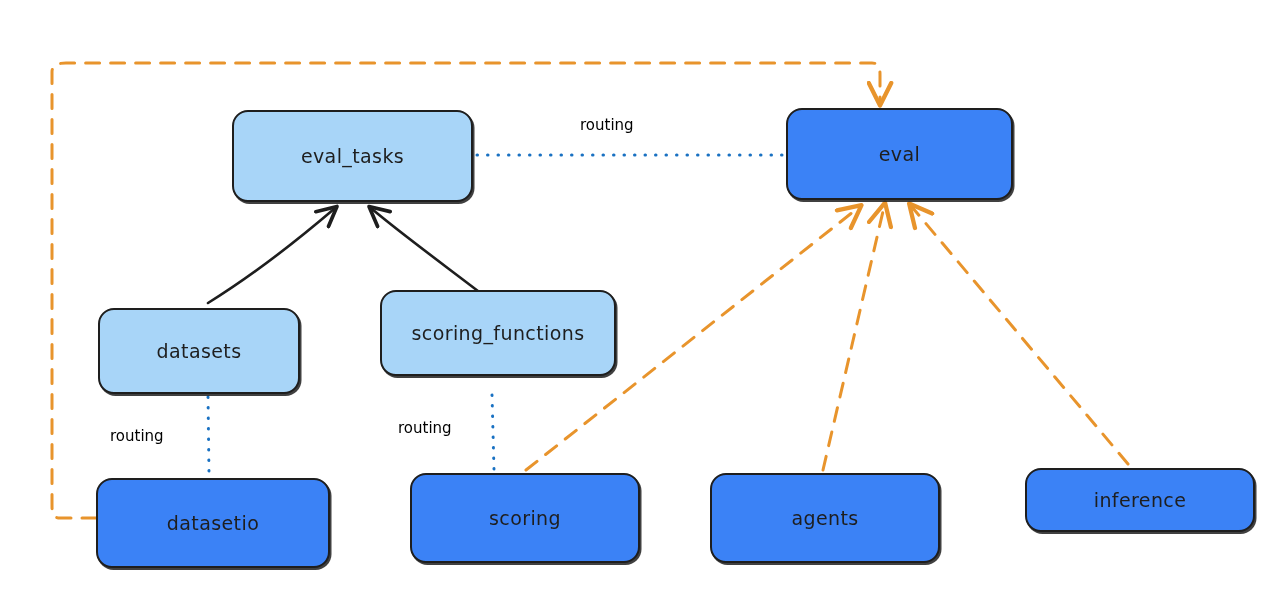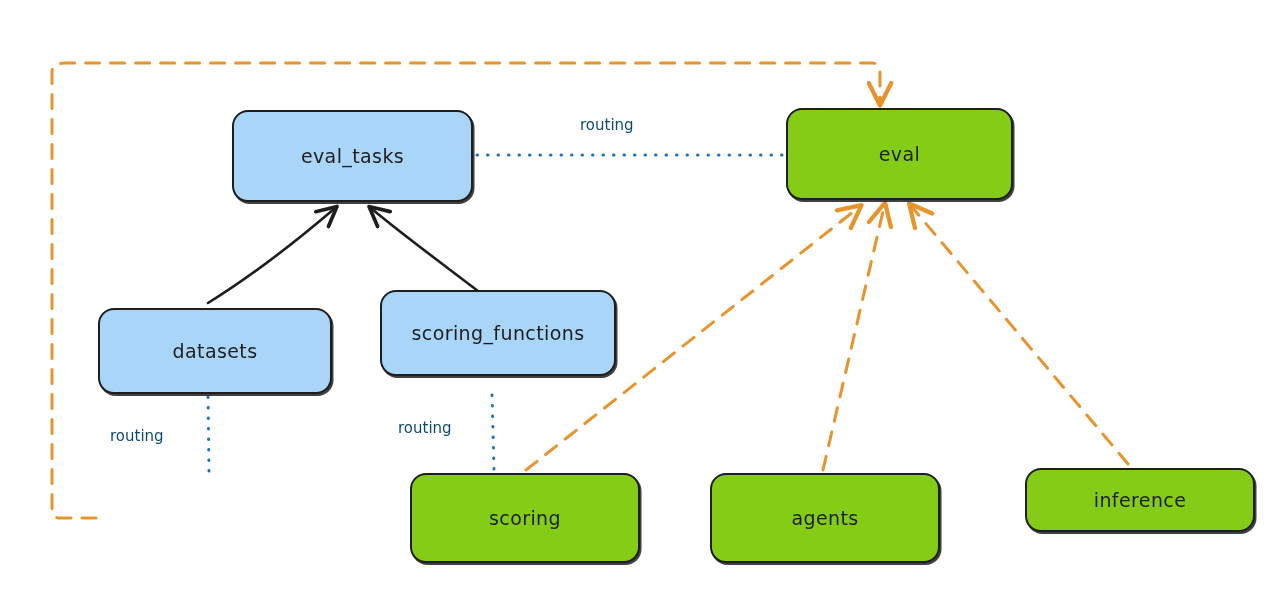--- a/index.html
+++ b/index.html
@@ -37,27 +37,27 @@
     box-shadow: 1.5px 2px 0 0 rgba(30,30,30,0.85);
   }
   .node .node-label {
     font-family: "DejaVu Sans", sans-serif;
     font-size: 19px;
     letter-spacing: 0.4px;
     color: #1e1e1e;
     white-space: nowrap;
   }
   .node.api   { background: #a8d5f8; }
-  .node.provider { background: #84cc16; }
+  .node.provider { background: #3b82f6; }
 
   .edge-label {
     position: absolute;
     font-family: "DejaVu Sans", sans-serif;
     font-size: 15px;
-    color: #0c4a6e;
+    color: #000000;
     white-space: nowrap;
   }
 </style>
 </head>
 <body>
 
 <div id="canvas">
 
   <svg id="edge-layer" viewBox="0 0 1280 596" xmlns="http://www.w3.org/2000/svg">
 
@@ -105,28 +105,31 @@
   </svg>
 
   <div class="node api" style="left:232px; top:110px; width:241px; height:92px;">
     <span class="node-label">eval_tasks</span>
   </div>
 
   <div class="node provider" style="left:786px; top:108px; width:227px; height:92px;">
     <span class="node-label">eval</span>
   </div>
 
-  <div class="node api" style="left:98px; top:308px; width:234px; height:86px;">
+  <div class="node api" style="left:98px; top:308px; width:202px; height:86px;">
     <span class="node-label">datasets</span>
   </div>
 
   <div class="node api" style="left:380px; top:290px; width:236px; height:86px;">
     <span class="node-label">scoring_functions</span>
   </div>
 
+  <div class="node provider" style="left:96px; top:478px; width:234px; height:90px;">
+    <span class="node-label">datasetio</span>
+  </div>
 
   <div class="node provider" style="left:388px; top:473px; width:230px; height:90px;margin-left:22px;">
     <span class="node-label">scoring</span>
   </div>
 
   <div class="node provider" style="left:710px; top:473px; width:230px; height:90px;">
     <span class="node-label">agents</span>
   </div>
 
   <div class="node provider" style="left:1025px; top:468px; width:230px; height:64px;">

